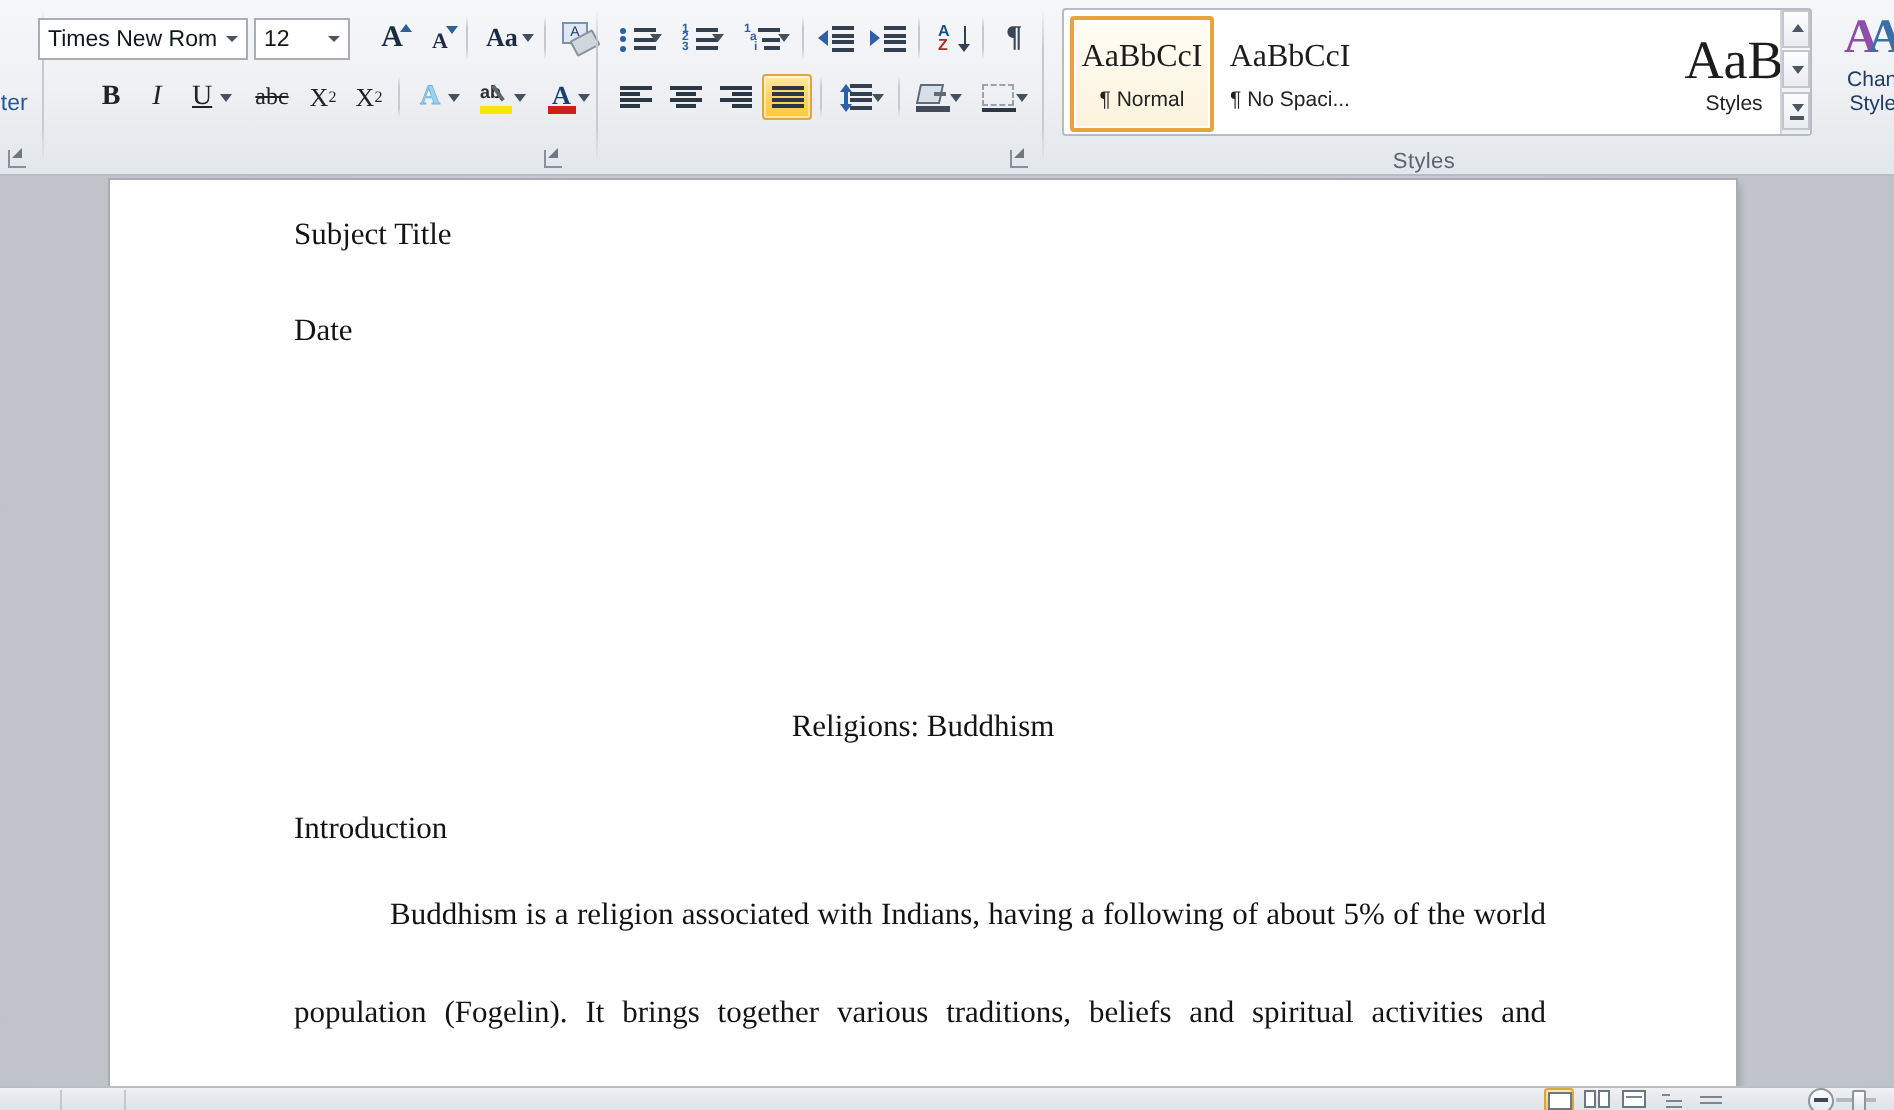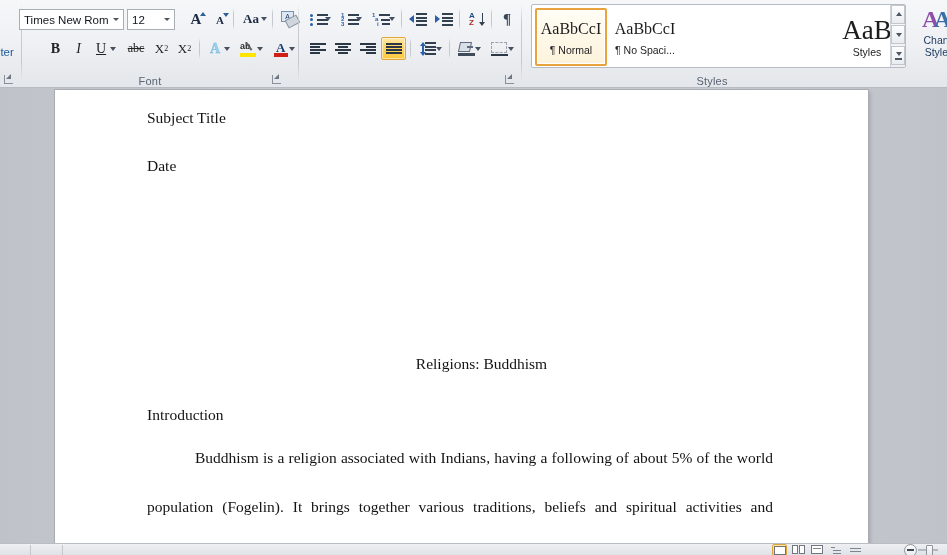--- a/index.html
+++ b/index.html
@@ -257,21 +257,21 @@
     width: 813px; height: 460px;
     background: #ffffff;
     box-shadow: 0 0 0 1px #a9adb3, 2px 2px 4px rgba(0,0,0,.18);
   }
   .doc-text {
     font-family: "Liberation Serif", serif;
     color: #131313;
     font-size: 15.5px;
   }
   .line { position: absolute; white-space: nowrap; font-family: Liberation Serif, serif; }
-  .line.center { text-align: center; width: 100%; left: 0; margin-left: 20px; }
+  .line.center { text-align: center; width: 100%; left: 0; }
   .para-just {
     position: absolute; left: 92px; width: 626px;
     text-align: justify;
     line-height: 49px;
     font-family: "Liberation Serif", serif;
     font-size: 15.5px; color: #131313;
   }
   .para-just .ind { display: inline-block; width: 48px; }
 
   
@@ -407,21 +407,20 @@
         <div class="btn" style="left:257px; top:38px; width:29px; height:21px;">
           <span class="ic" style="justify-content:flex-start; padding-left:4px;">
             <span class="fc-icon">
                 <span class="a">A</span>
                 <span class="bar"></span>
               </span>
           </span>
           <span class="caret-side"></span>
         </div>
 
-        <div class="grp-label">Font</div>
         <div class="launcher" style="right:6px;"></div>
       </div>
 
       <div class="grp-sep" style="left:298px;"></div>
 
       <div class="grp" style="left:299px; width:222px;">
 
         <div class="btn" style="left:7px; top:8px; width:28px; height:22px;">
           <span class="ic" style="justify-content:flex-start; padding-left:3px;">
             <span class="list-icon">

